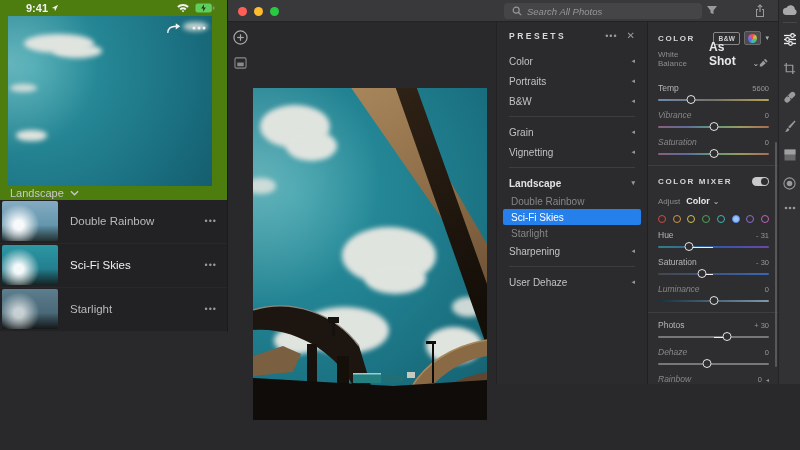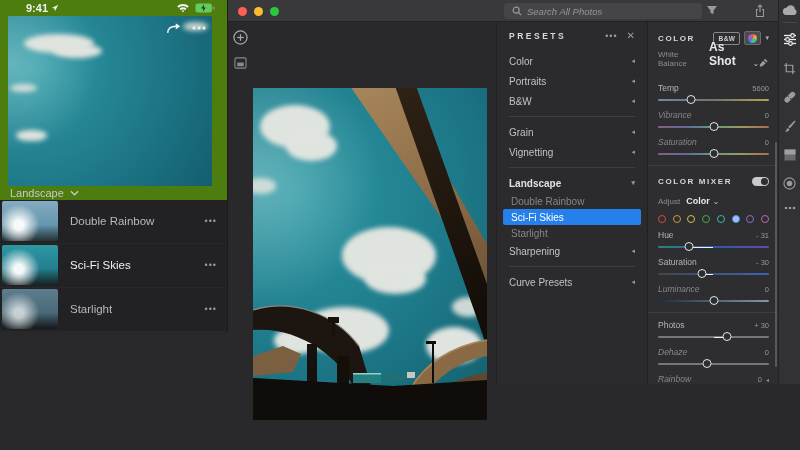--- a/index.html
+++ b/index.html
@@ -304,21 +304,21 @@
             </div>
           <div class="pr-sub">
               <span>Starlight</span>
             </div>
           <div class="pr-row">
               <span>Sharpening</span>
               <span class="tri">◂</span>
             </div>
           <div class="pr-div"></div>
           <div class="pr-row">
-              <span>Curve Presets</span>
+              <span>User Dehaze</span>
               <span class="tri">◂</span>
             </div>
         </aside>
 
         <aside class="edit">
           <div class="scrollbar"></div>
 
           <div class="sec-head">
             <span class="sec-title">COLOR</span>
             <span class="bw-btn">B&amp;W</span>

